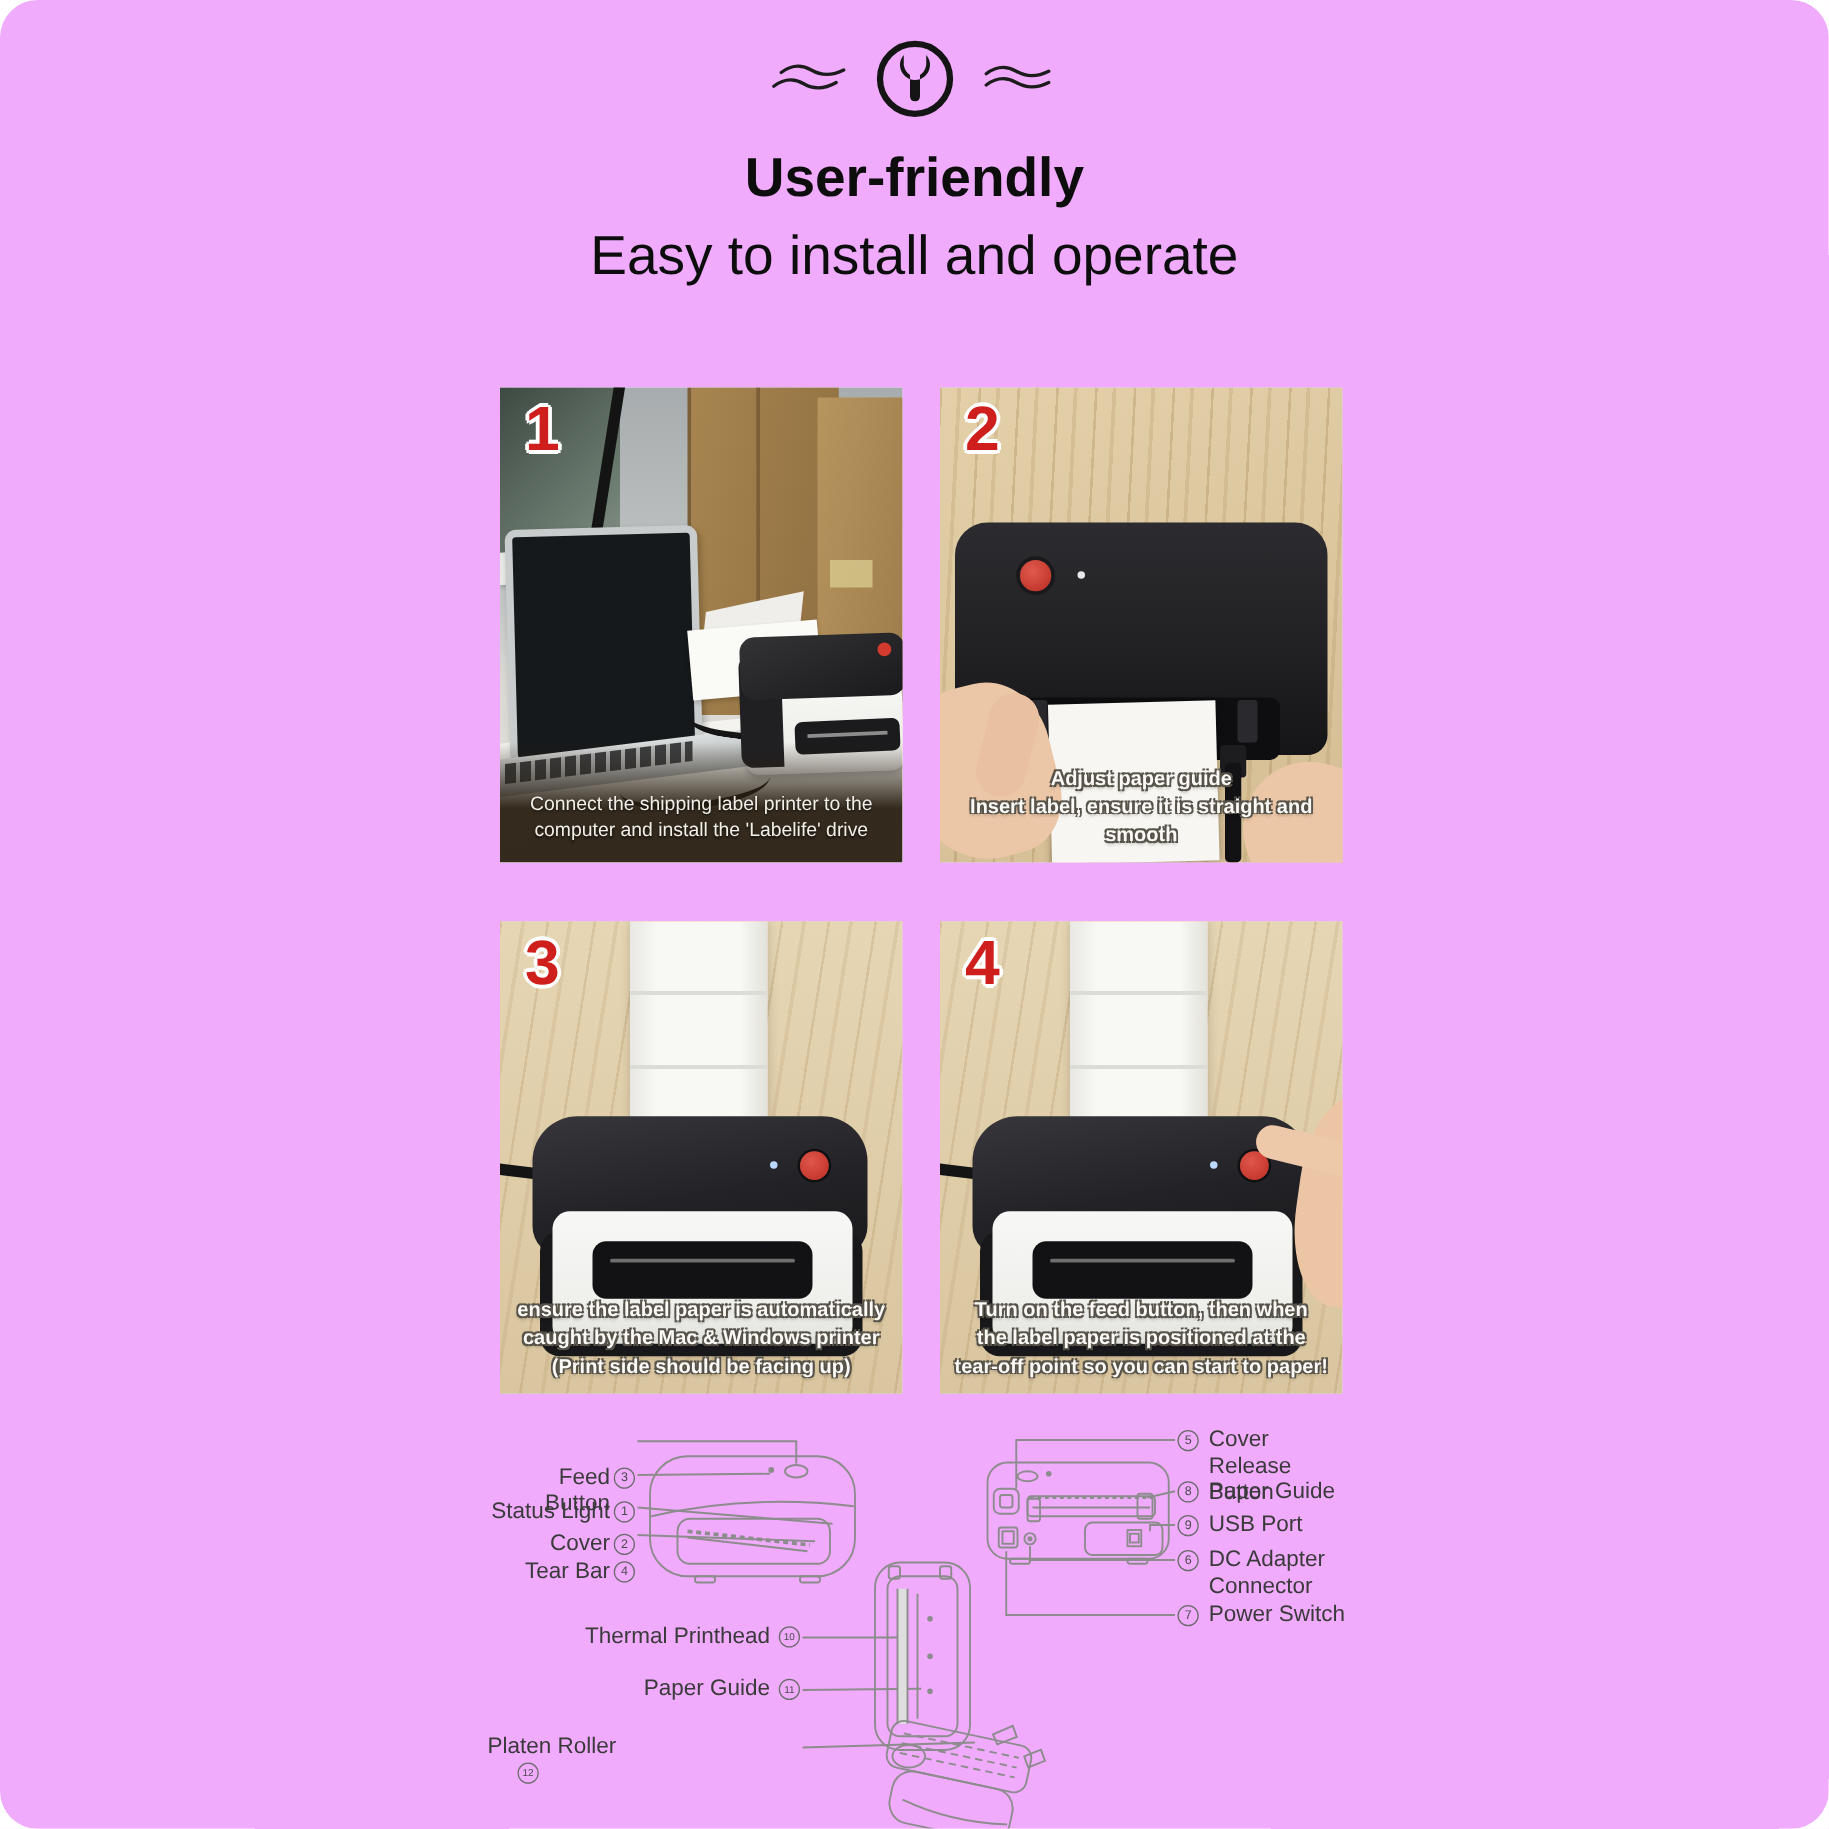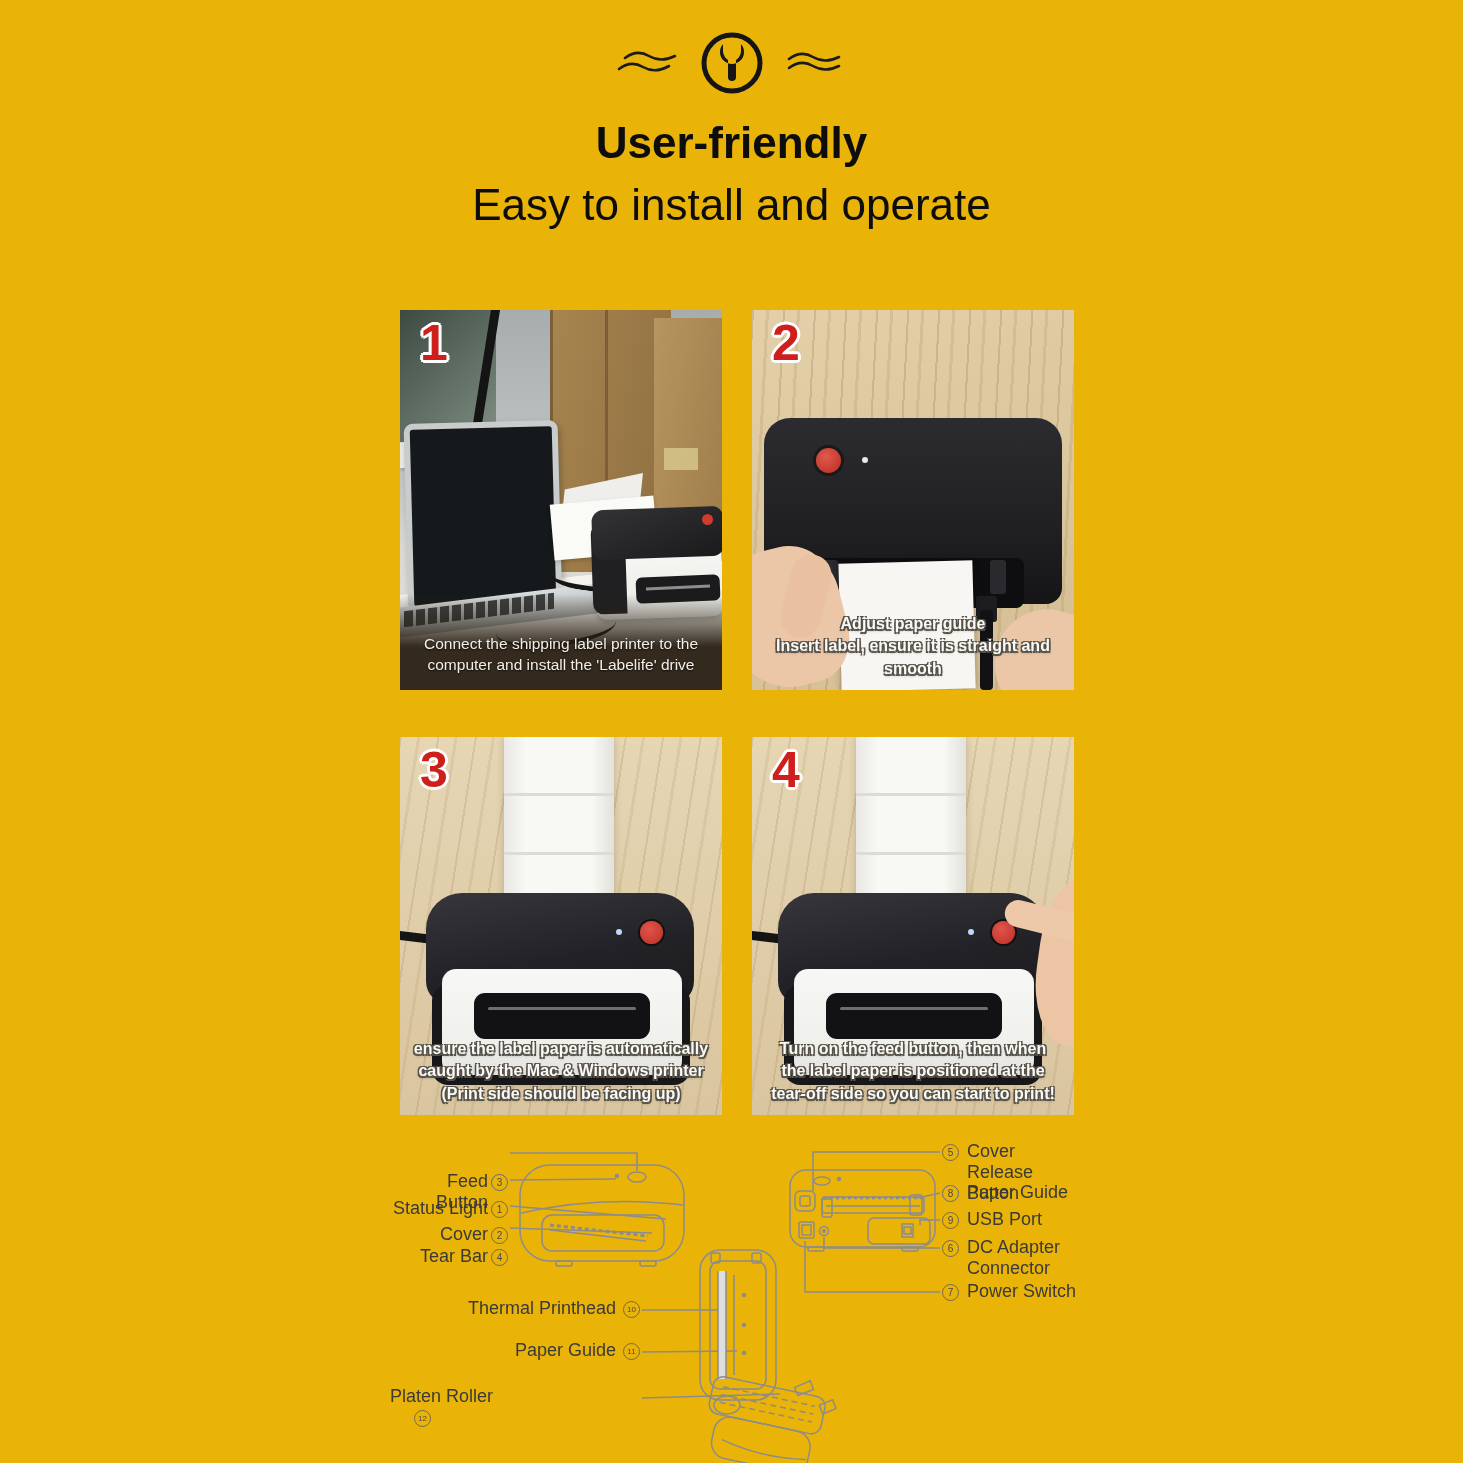--- a/index.html
+++ b/index.html
@@ -1,17 +1,17 @@
 <!DOCTYPE html>
 <html><head>
 <meta charset="utf-8">
 <style>
   html,body{margin:0;padding:0;background:#fff;}
-  #page{position:relative;width:1463px;height:1463px;background:#eab308;overflow:hidden;
-        font-family:"Liberation Sans",sans-serif;color:#111;}
+  #page{position:relative;width:1463px;height:1463px;background:#f0abfc;overflow:hidden;
+        font-family:"Liberation Sans",sans-serif;color:#111;border-radius:30px;}
 
   
   #ornament{position:absolute;top:30px;left:0;width:100%;display:flex;align-items:center;justify-content:center;gap:16px;}
   #title1{position:absolute;top:118px;left:0;width:100%;text-align:center;font-size:44px;font-weight:bold;letter-spacing:0px;color:#0d0d0d;}
   #title2{position:absolute;top:180px;left:0;width:100%;text-align:center;font-size:44px;font-weight:normal;color:#0d0d0d;}
   #subtitle{position:absolute;top:254px;left:0;width:100%;text-align:center;font-size:21px;color:#2e2e2e;}
 
   
   .photo{position:absolute;width:322px;overflow:hidden;background:#ddd;}
   #photo1{left:400px;top:310px;height:380px;}
@@ -212,21 +212,21 @@
     <div class="p3-slot"></div>
     <div class="p3-slotline"></div>
     <div class="p3-led"></div>
     <div class="p3-btn"></div>
     <div class="p4-palm"></div>
     <div class="p4-finger"></div>
     <div class="step-num">4</div>
     <div class="cap cap-outline">
       <div>Turn on the feed button, then when</div>
       <div>the label paper is positioned at the</div>
-      <div>tear-off side so you can start to print!</div>
+      <div>tear-off point so you can start to paper!</div>
     </div>
   </div>
 
   <div id="diagram">
     <svg width="700" height="328" viewBox="0 0 700 328">
       <g stroke="#8c8c8c" stroke-width="1.5" fill="none">
 
         <g>
           <path d="M120,18 H247 V36"></path>
           <path d="M120,45 L226,44"></path>

